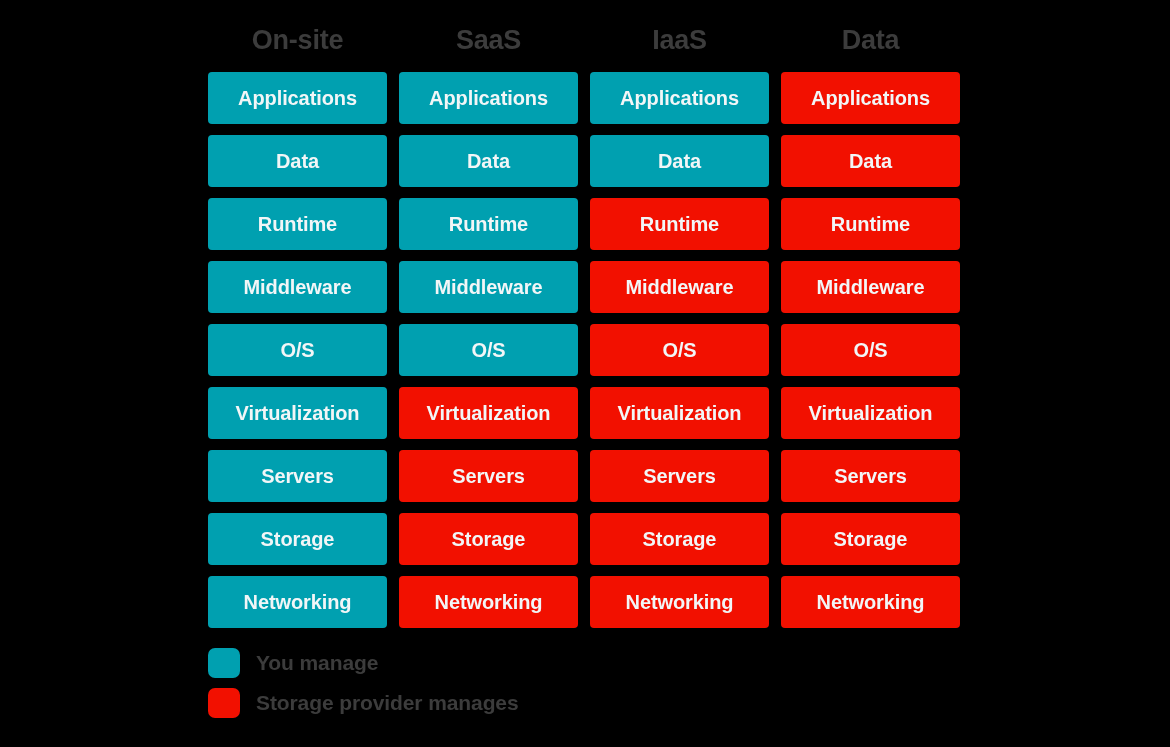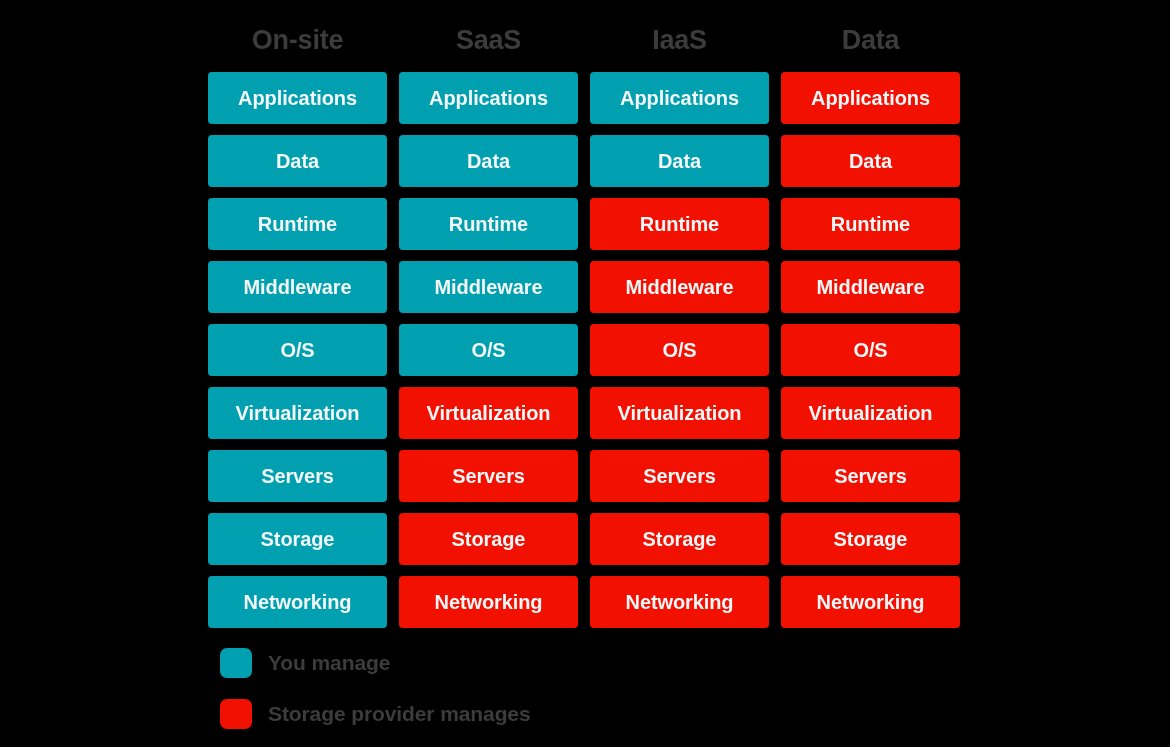--- a/index.html
+++ b/index.html
@@ -72,25 +72,25 @@
     letter-spacing: -0.1px;
     white-space: nowrap;
     box-sizing: border-box;
   }
   .cell.manage-self  { background: #00a0b0; }
   .cell.manage-prov  { background: #f21000; }
 
   
   .legend {
     position: absolute;
-    left: 220px;
+    left: 208px;
     top: 648px;
     display: flex;
     flex-direction: column;
-    gap: 21px;
+    gap: 10px;
   }
   .legend-row {
     display: flex;
     align-items: center;
     gap: 16px;
     height: 30px;
   }
   .legend-swatch {
     width: 32px;
     height: 30px;

